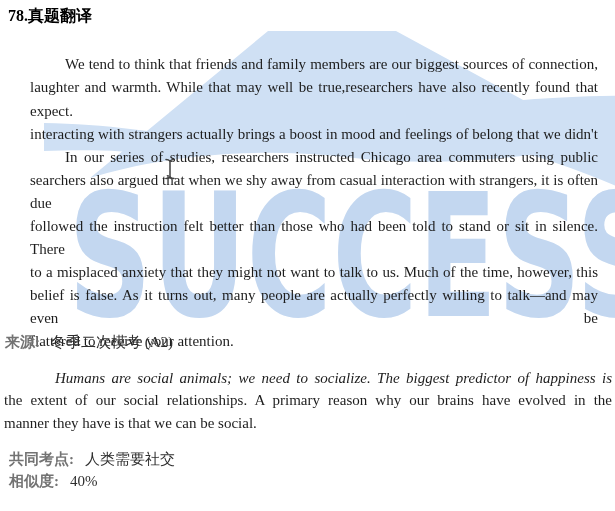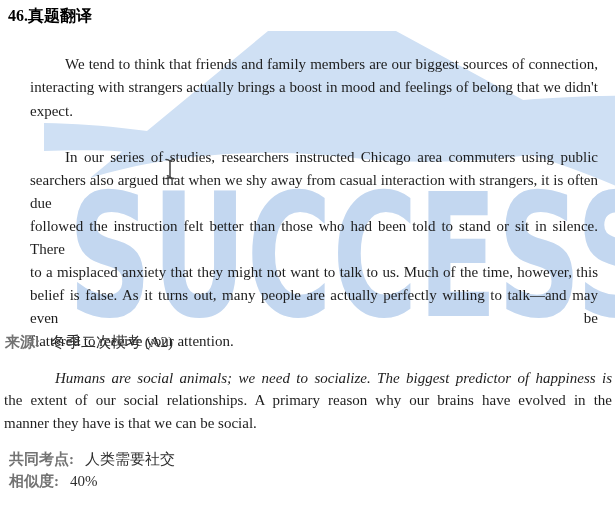--- a/index.html
+++ b/index.html
@@ -50,26 +50,27 @@
   <svg width="615" height="511" viewBox="0 0 615 511" xmlns="http://www.w3.org/2000/svg">
     <path d="M 224,31 L 352,31 L 560,144 C 480,158 390,168 300,157 C 200,146 110,158 46,178 Z" fill="#cfe0f4"></path>
     <path d="M 0,123 C 60,124 120,132 168,142 L 118,156 C 75,149 35,150 0,151 Z" fill="#cfe0f4"></path>
     <path d="M 382,112 C 460,99 540,94 615,96 L 615,206 C 540,168 470,149 420,136 C 400,130 388,122 382,112 Z" fill="#cfe0f4"></path>
     <text x="24" y="316" font-size="172" font-weight="bold" font-family="DejaVu Sans, sans-serif" textLength="592" lengthAdjust="spacingAndGlyphs" fill="#c3d7f0">SUCCESS</text>
   </svg>
 </div>
 
 <div class="content">
 
-  <div class="title">46.真题翻译</div>
+  <div class="title">78.真题翻译</div>
 
   <div class="para p1">
     <div class="ln jl ind35">We tend to think that friends and family members are our biggest sources of connection,</div>
+    <div class="ln jl">laughter and warmth. While that may well be true,researchers have also recently found that</div>
+    <div class="ln ll">expect.</div>
     <div class="ln jl">interacting with strangers actually brings a boost in mood and feelings of belong that we didn't</div>
-    <div class="ln ll">expect.</div>
   </div>
 
   <div class="para p2">
     <div class="ln jl ind35">In our series of studies, researchers instructed Chicago area commuters using public</div>
     <div class="ln jl">searchers also argued that when we shy away from casual interaction with strangers, it is often due</div>
     <div class="ln jl">followed the instruction felt better than those who had been told to stand or sit in silence. There</div>
     <div class="ln jl">to a misplaced anxiety that they might not want to talk to us. Much of the time, however, this</div>
     <div class="ln jl">belief is false. As it turns out, many people are actually perfectly willing to talk—and may even be</div>
     <div class="ln ll">flattered to receive your attention.</div>
   </div>

